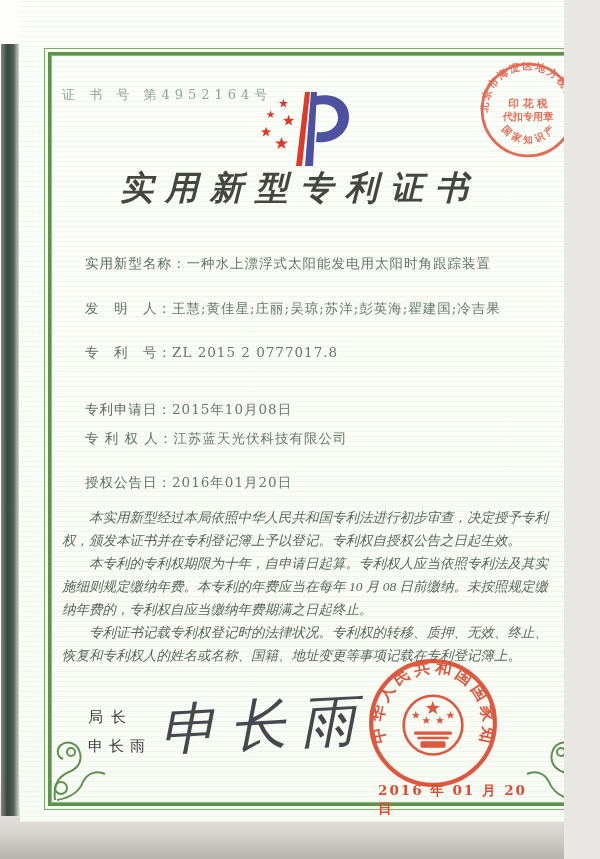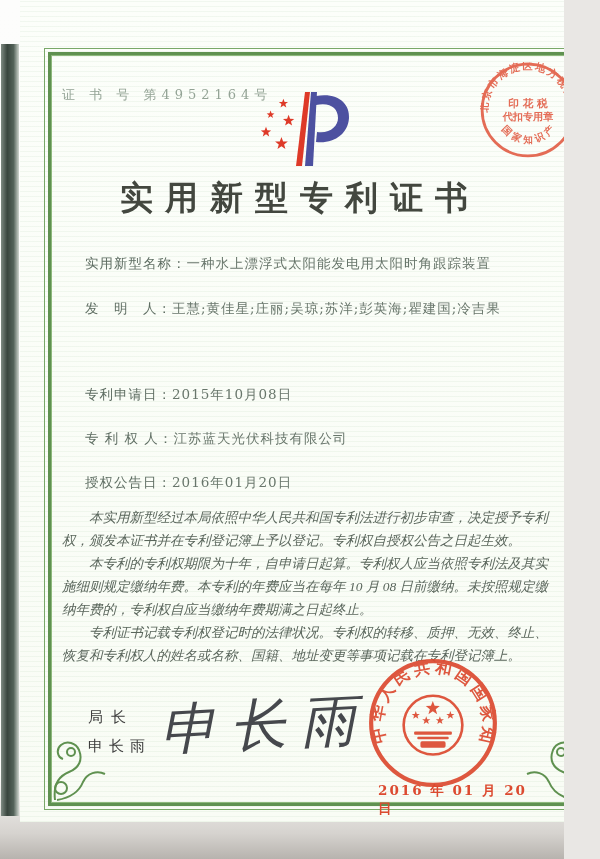--- a/index.html
+++ b/index.html
@@ -19,27 +19,27 @@
       linear-gradient(180deg,#fcfefa,#f9fcf5);}
   
   .frame-outer{position:absolute;left:44px;top:48px;width:538px;height:760px;
     border:1.5px solid #79a868;}
   .frame-inner{position:absolute;left:3px;top:3px;right:3px;bottom:3px;
     border:3px solid #5f9150; box-shadow:inset 0 0 0 1px #8db87c;}
   .cert-no{position:absolute;left:62px;top:86px;font-size:13px;color:#93a395;
     letter-spacing:5px;}
   
   .logo{position:absolute;left:258px;top:92px;width:100px;height:74px;}
-  .title{position:absolute;left:0;top:176px;width:600px;text-align:center;
-    font-size:33px;font-weight:700;color:#43473f;letter-spacing:12px;}
+  .title{position:absolute;left:0;top:166px;width:600px;text-align:center;
+    font-size:33px;font-weight:700;color:#43473f;letter-spacing:12px;font-style:italic;}
   
   .field{position:absolute;left:85px;width:470px;font-size:13.5px;color:#68766b;
     letter-spacing:1px;}
   .field .lab{color:#5f6e63;}
-  .f0{top:255px}.f1{top:300px}.f2{top:344px}.f3{top:386px}.f4{top:430px}.f5{top:474px}
+  .f0{top:255px}.f1{top:300px}.f2{top:344px}.f3{top:401px}.f4{top:430px}.f5{top:474px}
   
   .body-text{position:absolute;left:62px;top:506px;width:486px;font-size:13.5px;
     line-height:23px;color:#5a665c;font-style:italic;text-align:justify;font-family:Liberation Serif, serif;}
   .body-text p{margin:0;text-indent:2em;}
   
   .sig-title{position:absolute;left:88px;top:708px;font-size:15px;color:#3d3d3d;letter-spacing:8px;}
   .sig-name{position:absolute;left:88px;top:737px;font-size:15px;color:#3d3d3d;letter-spacing:6px;}
   .sig-script{position:absolute;left:160px;top:688px;font-size:56px;color:#2e3036;
     letter-spacing:14px;transform:rotate(-3deg);font-style:italic;opacity:.88;
     font-family:"DejaVu Serif",serif;}
@@ -91,20 +91,23 @@
     <path d="M58,4 C80,0 92,12 91,26 C90,42 76,52 58,50 L59,40 C72,42 80,34 80,26 C80,16 72,10 58,13 Z" fill="#4d51a0"></path>
   </svg>
 
   <div class="title">实用新型专利证书</div>
 
   <div class="field f0">
     <span class="lab">实用新型名称：</span><span>一种水上漂浮式太阳能发电用太阳时角跟踪装置</span>
   </div>
   <div class="field f1">
     <span class="lab">发　明　人：</span><span>王慧;黄佳星;庄丽;吴琼;苏洋;彭英海;瞿建国;冷吉果</span>
+  </div>
+  <div class="field f2">
+    <span class="lab">专　利　号：</span><span>ZL 2015 2 0777017.8</span>
   </div>
   <div class="field f3">
     <span class="lab">专利申请日：</span><span>2015年10月08日</span>
   </div>
   <div class="field f4">
     <span class="lab">专 利 权 人：</span><span>江苏蓝天光伏科技有限公司</span>
   </div>
   <div class="field f5">
     <span class="lab">授权公告日：</span><span>2016年01月20日</span>
   </div>

